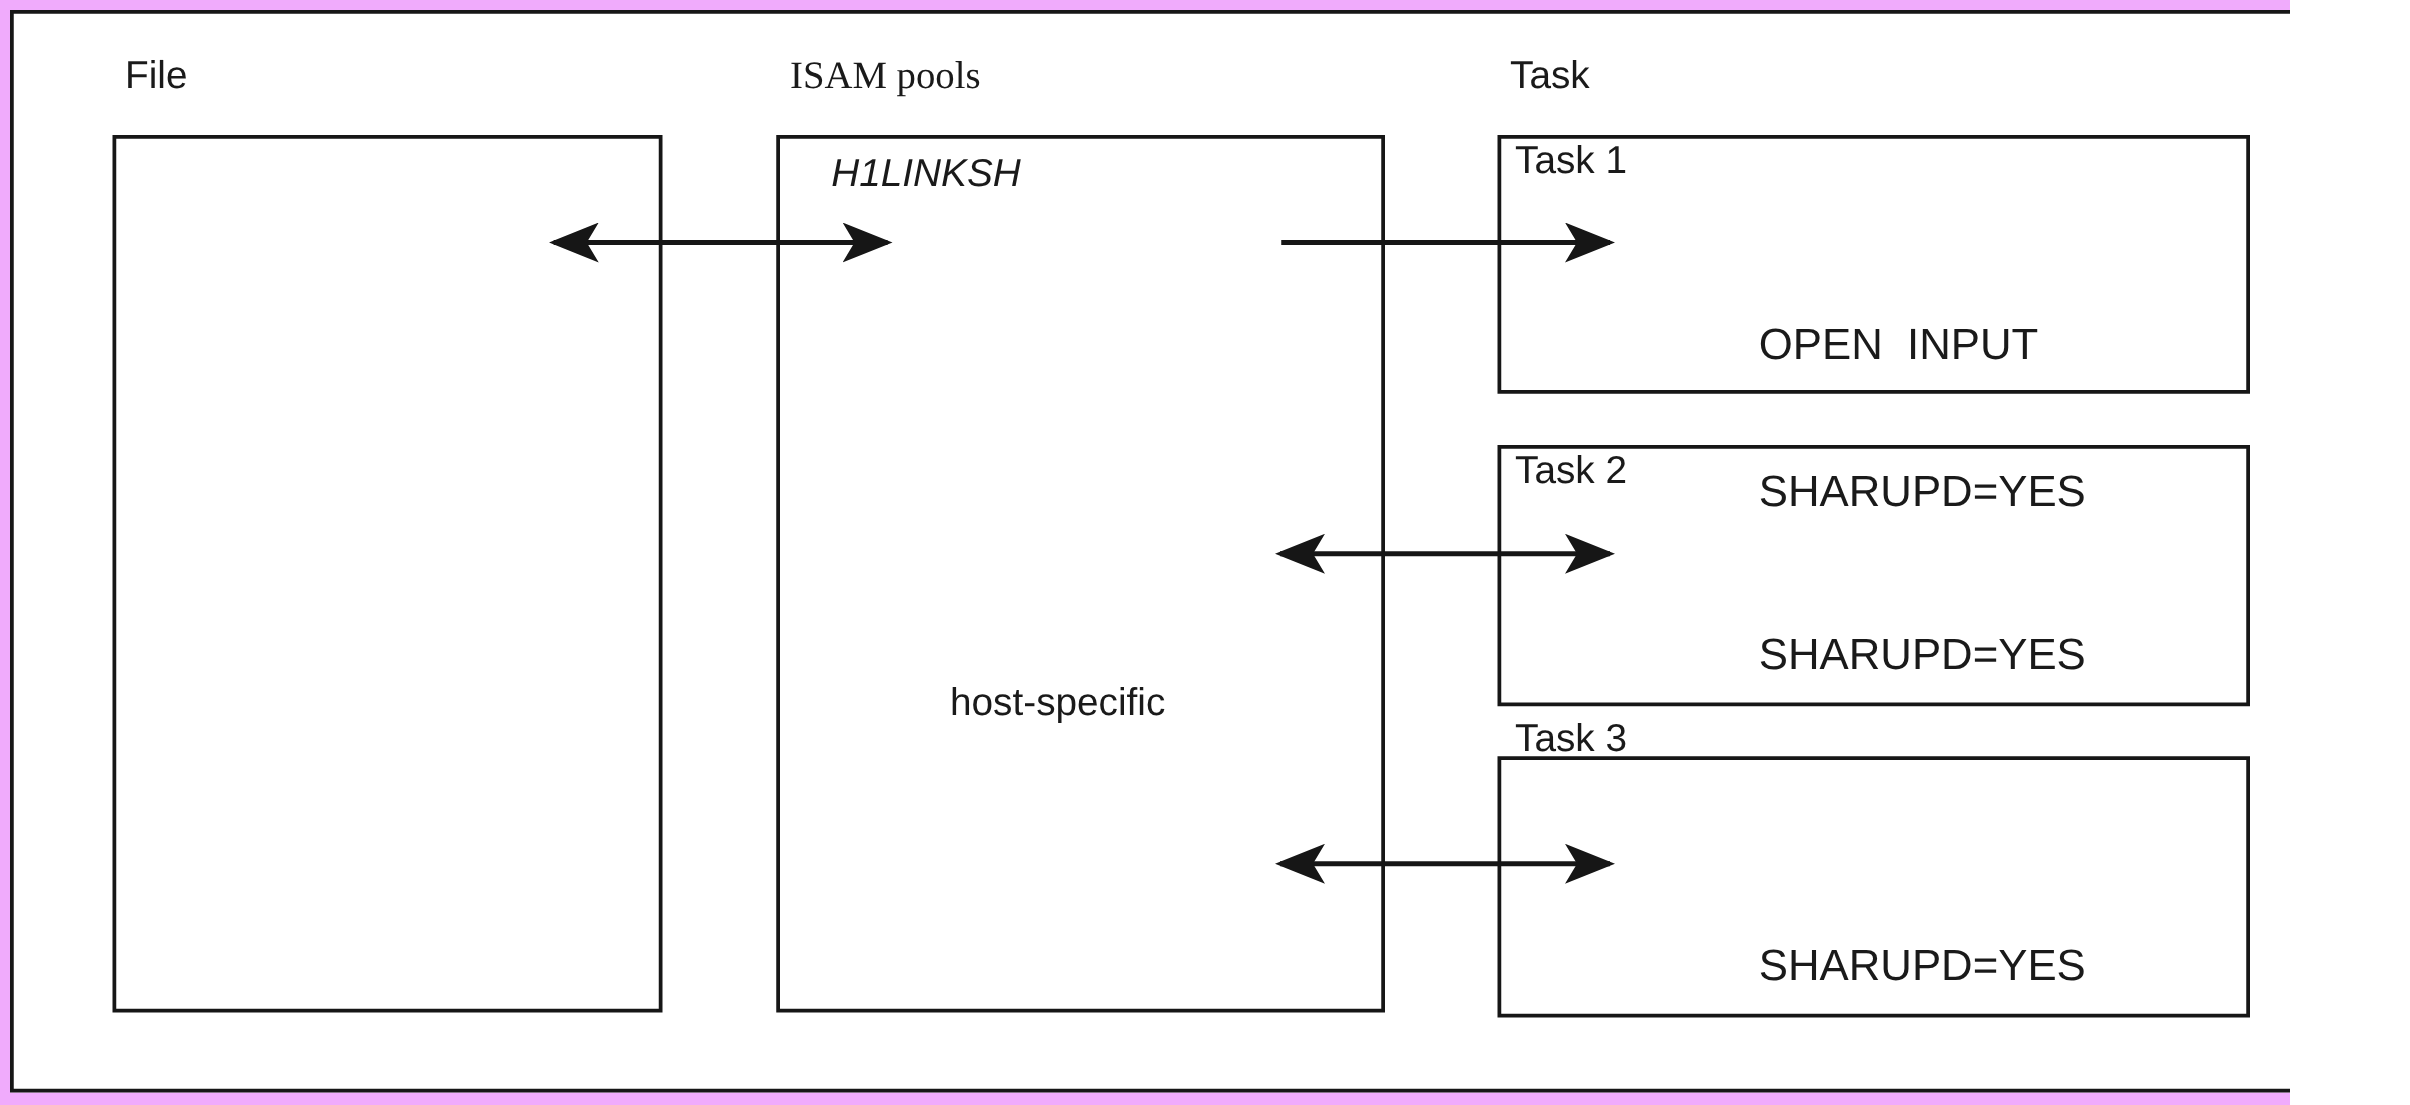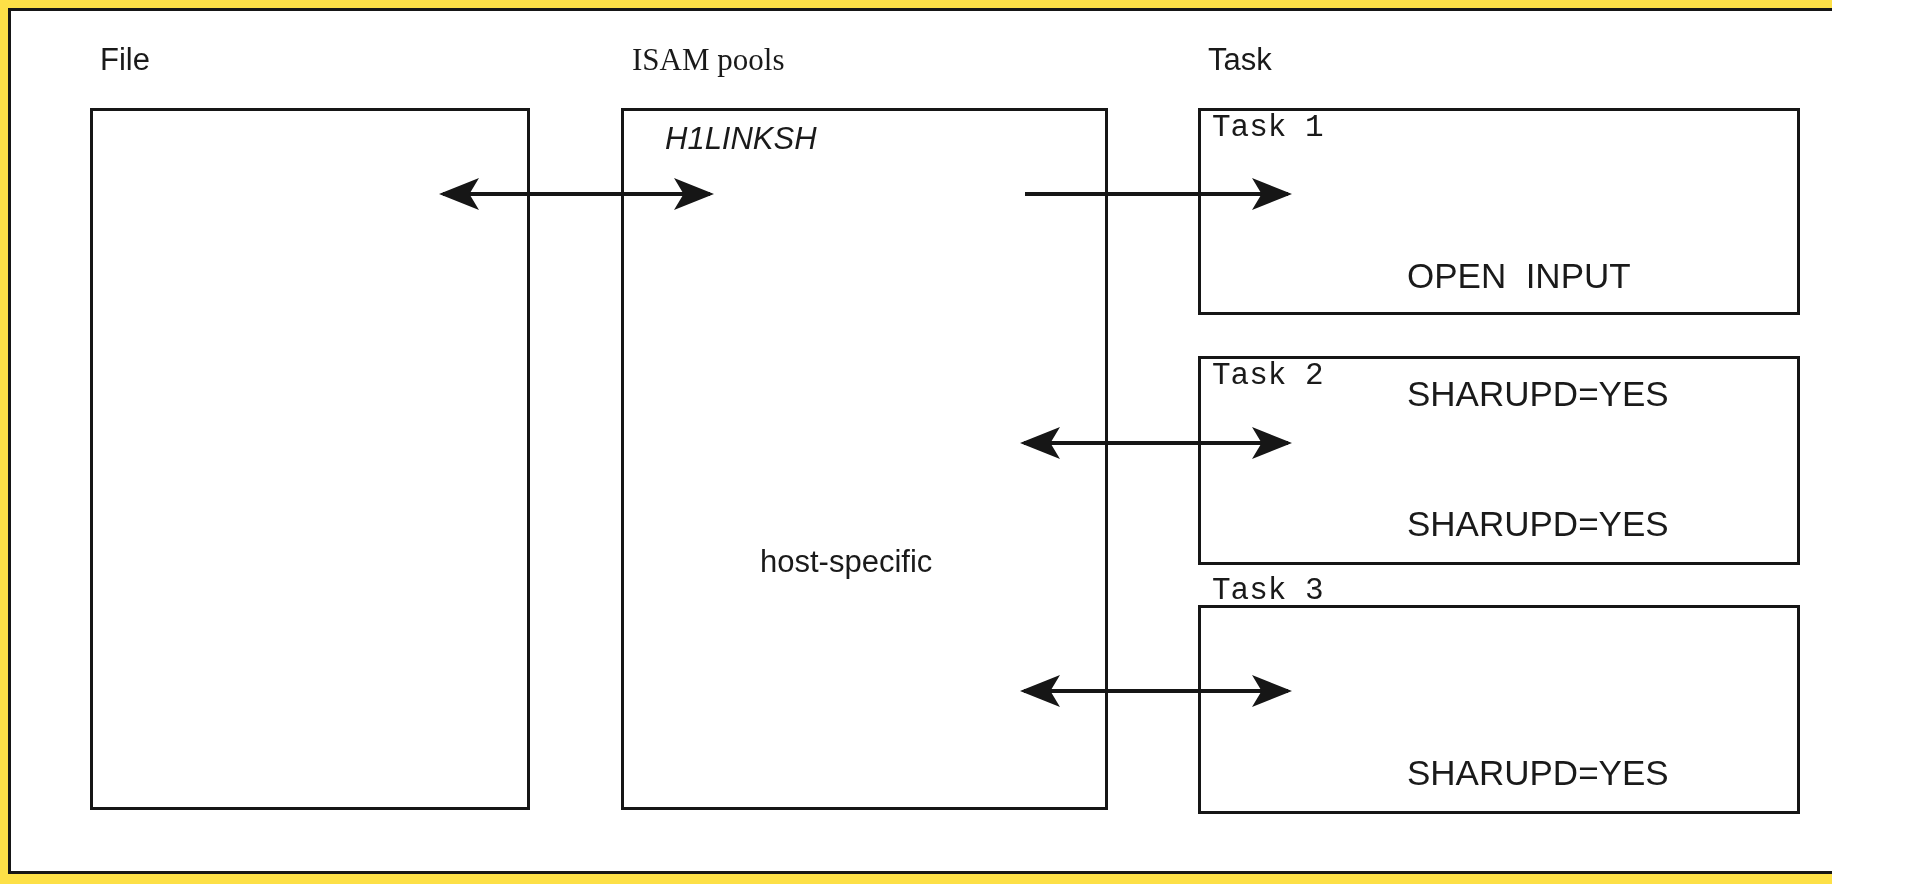--- a/index.html
+++ b/index.html
@@ -4,21 +4,21 @@
 <style>
   html,body{margin:0;padding:0;background:#ffffff;}
   body{
     font-family:"Liberation Sans", sans-serif;
     -webkit-font-smoothing:antialiased;
   }
   #canvas{
     position:relative;
     width:1832px;
     height:884px;
-    background:#fde047;
+    background:#f0abfc;
     overflow:hidden;
   }
   
   #outer-frame{
     position:absolute;
     left:8px; top:8px;
     width:1908px; height:866px;
     border:3px solid #161616;
     box-sizing:border-box;
     background:#ffffff;
@@ -60,21 +60,20 @@
   }
   #text-h1linksh{ left:665px; top:123px;font-style:italic; }
   #text-hostspecific{ left:760px; top:546px; }
 
   .task-title{
     position:absolute;
     font-size:31px;
     color:#1a1a1a;
     line-height:1;
     white-space:nowrap;
-    font-family:Liberation Mono, monospace;
   }
   #task1-title{ left:1212px; top:112px; }
   #task2-title{ left:1212px; top:360px; }
   #task3-title{ left:1212px; top:575px; }
 
   .task-body{
     position:absolute;
     font-size:35px;
     color:#1a1a1a;
     line-height:1.12;

